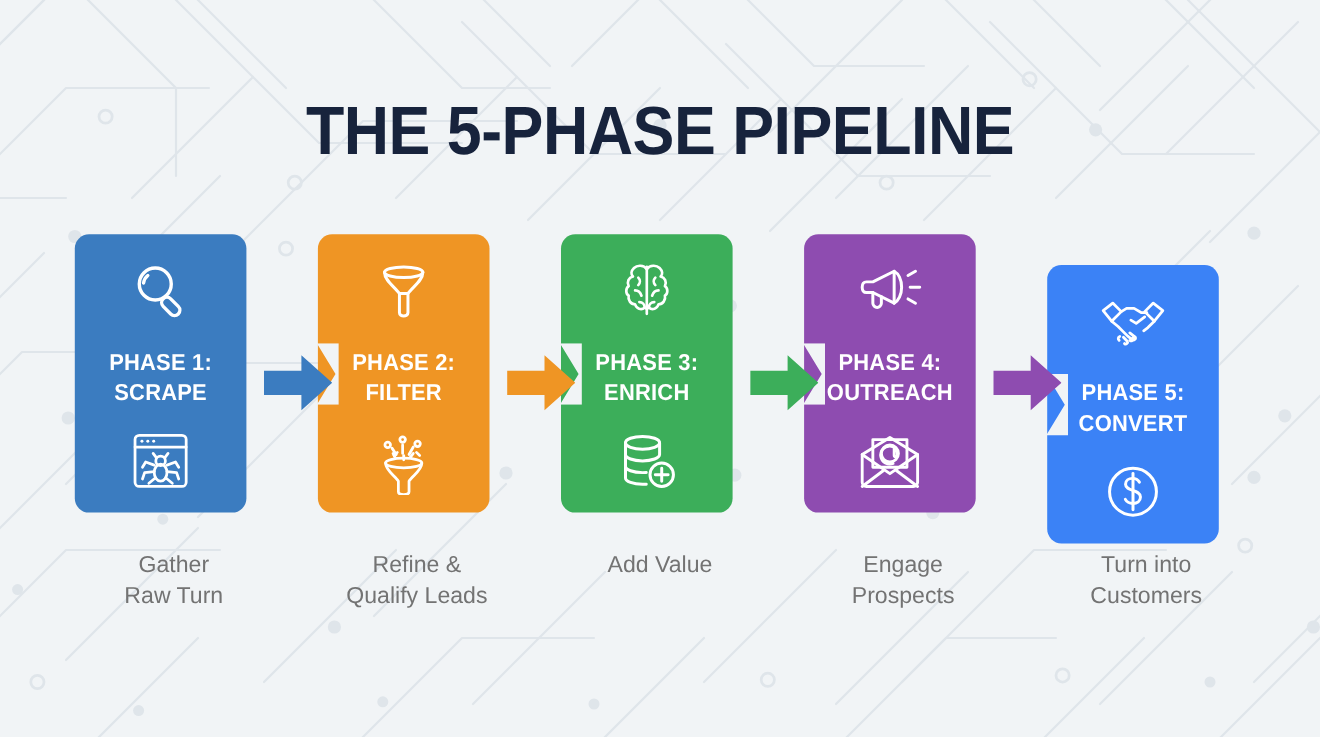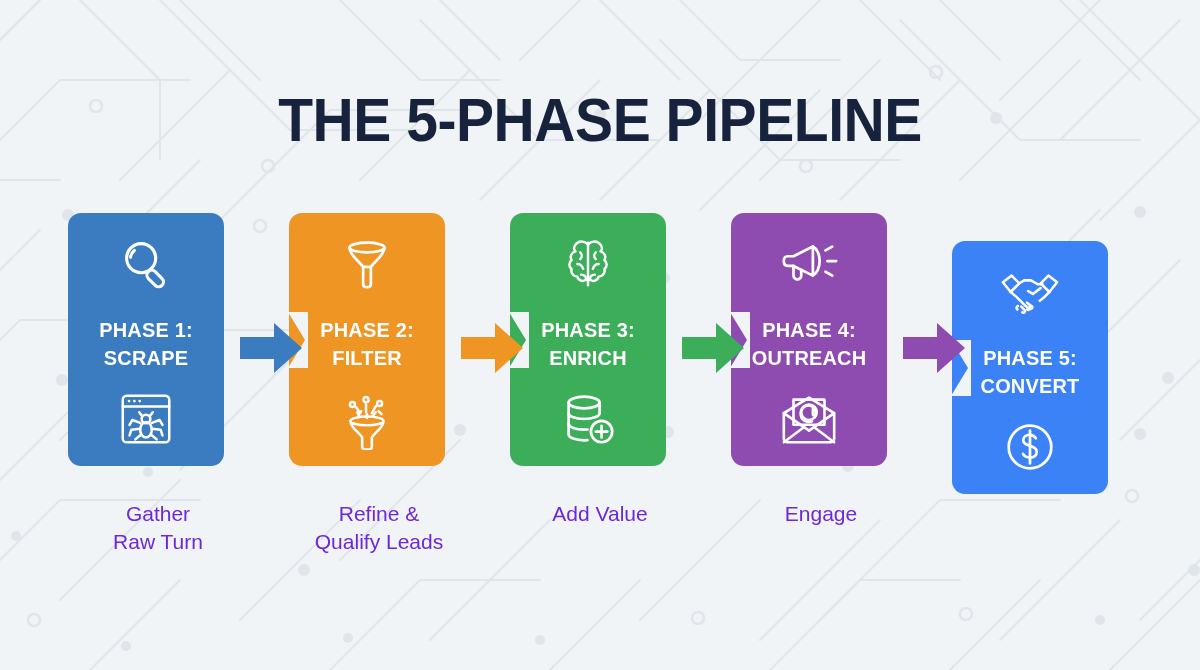--- a/index.html
+++ b/index.html
@@ -92,21 +92,21 @@
   #captions {
     position:absolute;
     left:68px; top:500px;
     width:1064px; height:80px;
   }
   .caption {
     position:absolute;
     top:0;
     width:180px;
     text-align:center;
-    color:#6d28d9;
+    color:#737373;
     font-size:21px;
     line-height:1.35;
     font-weight:normal;
   }
   .caption .c2 { display:block; }
 </style>
 </head>
 <body>
 
 <div id="stage">
@@ -344,16 +344,17 @@
         </svg></div>
       <div class="arrow" style="left: 835px;"><svg viewBox="0 0 62 54" preserveAspectRatio="none">
           <path d="M0 16 L34 16 L34 2 L62 27 L34 52 L34 38 L0 38 Z" fill="#8e4cb0"></path>
         </svg></div>
     </div>
 
   <div id="captions">
       <div class="caption" style="left: 0px;"><span>Gather</span><span class="c2">Raw Turn</span></div>
       <div class="caption" style="left: 221px; text-align: center;"><span>Refine &amp;</span><span class="c2">Qualify Leads</span></div>
       <div class="caption" style="left: 442px;"><span>Add Value</span></div>
-      <div class="caption" style="left: 663px;"><span>Engage</span></div>
+      <div class="caption" style="left: 663px;"><span>Engage</span><span class="c2">Prospects</span></div>
+      <div class="caption" style="left: 884px;"><span>Turn into</span><span class="c2">Customers</span></div>
     </div>
 
 </div>
 
 </body></html>

